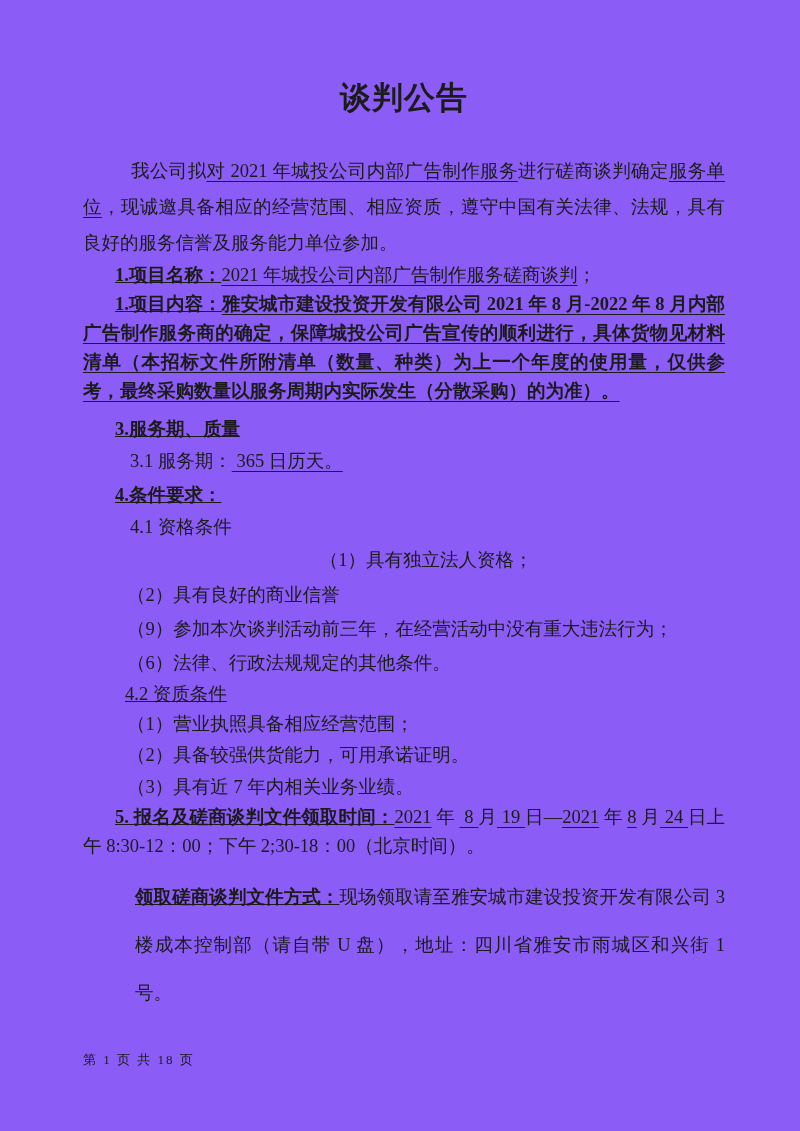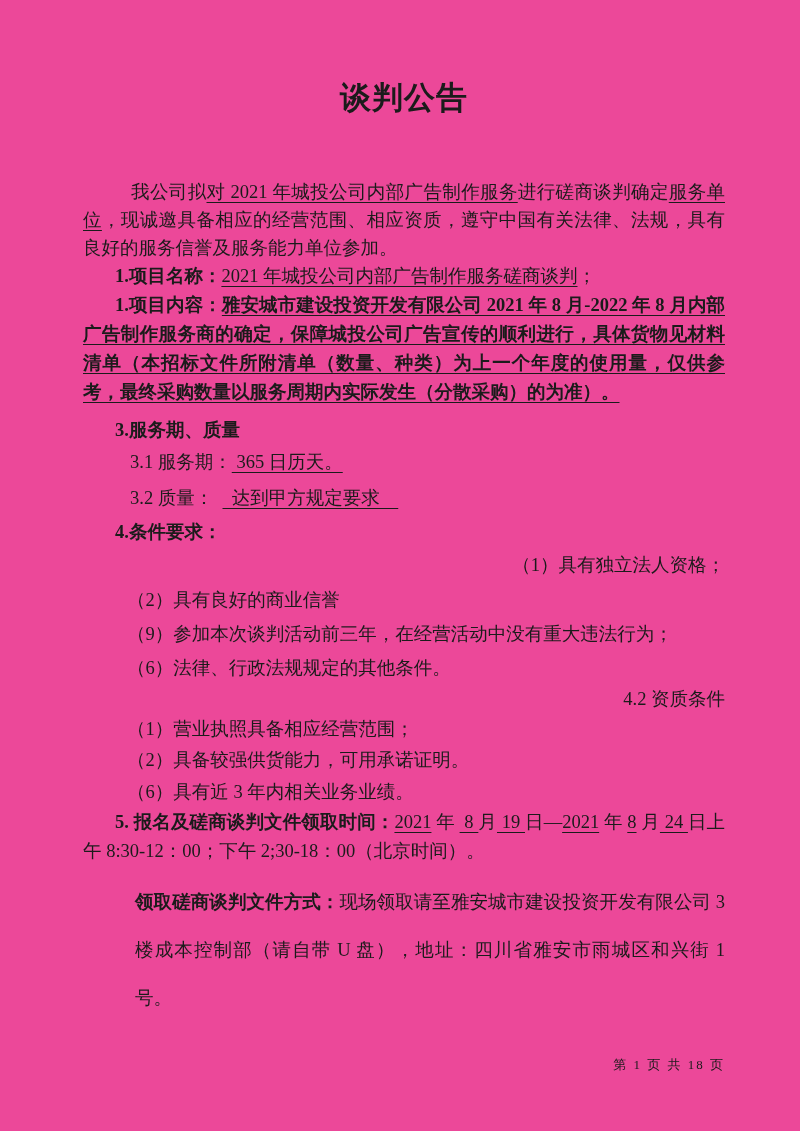--- a/index.html
+++ b/index.html
@@ -1,86 +1,86 @@
 <!DOCTYPE html>
 <html lang="zh"><head>
 <meta charset="utf-8">
 <style>
   html,body{margin:0;padding:0;background:#ffffff;}
   .sheet{
     position:relative;
     width:800px;height:1131px;
-    background:#ec4899;
+    background:#8b5cf6;
     overflow:hidden;
     font-family:"Liberation Serif","DejaVu Serif",serif;
     color:#1b1b1b;
     font-size:18.5px;
   }
   .content{padding:0 75px 0 83px;}
   h1.title{
     margin:78px 0 0 0;
     font-size:31px;line-height:40px;
     text-align:center;font-weight:700;letter-spacing:1px;
   }
   p{margin:0;text-align:justify;}
   p span{white-space:pre-wrap;}
-  .b{font-weight:700;}
+  .b{font-weight:700;text-decoration:underline;}
   .u{text-decoration:underline;text-underline-offset:4px;text-decoration-thickness:1px;}
 
   
-  #para-intro{margin-top:60px;line-height:28px;text-indent:48px;font-family:Liberation Serif, serif;}
+  #para-intro{margin-top:35px;line-height:36px;text-indent:48px;font-family:Liberation Serif, serif;}
   #para-project-name{line-height:29px;padding-left:32px;text-align:left;}
   #para-project-content{line-height:29px;text-indent:32px;}
   #para-service-section-title{margin-top:8px;line-height:30px;padding-left:32px;text-align:left;}
   #para-service-period{line-height:35px;padding-left:47px;text-align:left;}
   #para-quality{line-height:36px;padding-left:47px;text-align:left;}
   #para-conditions-title{line-height:32px;padding-left:32px;text-align:left;}
   #para-qualification-title{line-height:32px;padding-left:47px;text-align:left;}
-  #para-qualification-1{line-height:35px;padding-left:44px;text-align:right;}
+  #para-qualification-1{line-height:35px;padding-left:44px;text-align:center;}
   #para-qualification-2{line-height:35px;padding-left:44px;text-align:left;}
   #para-qualification-3{line-height:35px;padding-left:44px;text-align:left;}
   #para-qualification-5{line-height:32px;padding-left:44px;text-align:left;}
   #para-qualification-6{line-height:36px;padding-left:44px;text-align:left;}
-  #para-credentials-title{line-height:27px;padding-left:42px;text-align:right;}
+  #para-credentials-title{line-height:27px;padding-left:42px;text-align:left;text-decoration:underline;}
   #para-credential-1{line-height:32px;padding-left:44px;text-align:left;}
   #para-credential-2{line-height:31px;padding-left:44px;text-align:left;}
   #para-credential-3{line-height:32px;padding-left:44px;text-align:left;}
   #para-pickup-time{line-height:29px;text-indent:32px;}
   #para-pickup-method{margin-top:12px;line-height:48px;margin-left:52px;text-align:justify;}
 
   footer.page-footer{
     margin-top:34px;
-    text-align:right;
+    text-align:left;
     font-size:13px;
     letter-spacing:2px;
   }
 </style>
 </head>
 <body>
 
 <div class="sheet">
   <div class="content">
     <h1 class="title">谈判公告</h1>
 
     <main>
         <p id="para-intro"><span class="">我公司拟</span><span class="u">对 2021 年城投公司内部广告制作服务</span><span class="">进行磋商谈判确定</span><span class="u">服务单位</span><span class="">，现诚邀具备相应的经营范围、相应资质，遵守中国有关法律、法规，具有良好的服务信誉及服务能力单位参加。</span></p>
         <p id="para-project-name"><span class="b ">1.项目名称：</span><span class="u">2021 年城投公司内部广告制作服务磋商谈判</span><span class="">；</span></p>
         <p id="para-project-content"><span class="b ">1.项目内容：</span><span class="b u">雅安城市建设投资开发有限公司 2021 年 8 月-2022 年 8 月内部广告制作服务商的确定，保障城投公司广告宣传的顺利进行，具体货物见材料清单（本招标文件所附清单（数量、种类）为上一个年度的使用量，仅供参考，最终采购数量以服务周期内实际发生（分散采购）的为准）。</span></p>
         <p id="para-service-section-title"><span class="b ">3.服务期、质量</span></p>
         <p id="para-service-period"><span class="">3.1 服务期：</span><span class="u"> 365 日历天。</span></p>
-        <p id="para-quality"><span class="">3.2 质量：</span><span class="">  </span><span class="u">  达到甲方规定要求    </span></p>
         <p id="para-conditions-title"><span class="b ">4.条件要求：</span></p>
+        <p id="para-qualification-title"><span class="">4.1 资格条件</span></p>
         <p id="para-qualification-1"><span class="">（1）具有独立法人资格；</span></p>
         <p id="para-qualification-2"><span class="">（2）具有良好的商业信誉</span></p>
         <p id="para-qualification-5"><span class="">（9）参加本次谈判活动前三年，在经营活动中没有重大违法行为；</span></p>
         <p id="para-qualification-6"><span class="">（6）法律、行政法规规定的其他条件。</span></p>
         <p id="para-credentials-title"><span class="">4.2 资质条件</span></p>
         <p id="para-credential-1"><span class="">（1）营业执照具备相应经营范围；</span></p>
         <p id="para-credential-2"><span class="">（2）具备较强供货能力，可用承诺证明。</span></p>
-        <p id="para-credential-3"><span class="">（6）具有近 3 年内相关业务业绩。</span></p>
+        <p id="para-credential-3"><span class="">（3）具有近 7 年内相关业务业绩。</span></p>
         <p id="para-pickup-time"><span class="b ">5. 报名及磋商谈判文件领取时间：</span><span class="u">2021</span><span class=""> 年 </span><span class="u"> 8 </span><span class="">月</span><span class="u"> 19 </span><span class="">日—</span><span class="u">2021</span><span class=""> 年 </span><span class="u">8</span><span class=""> 月</span><span class="u"> 24 </span><span class="">日上午 8:30-12：00；下午 2;30-18：00（北京时间）。</span></p>
         <p id="para-pickup-method"><span class="b ">领取磋商谈判文件方式：</span><span class="">现场领取请至雅安城市建设投资开发有限公司 3 楼成本控制部（请自带 U 盘），地址：四川省雅安市雨城区和兴街 1 号。</span></p>
       </main>
 
     <footer class="page-footer">
       <span>第 1 页 共 18 页</span>
     </footer>
   </div>
 </div>
 

